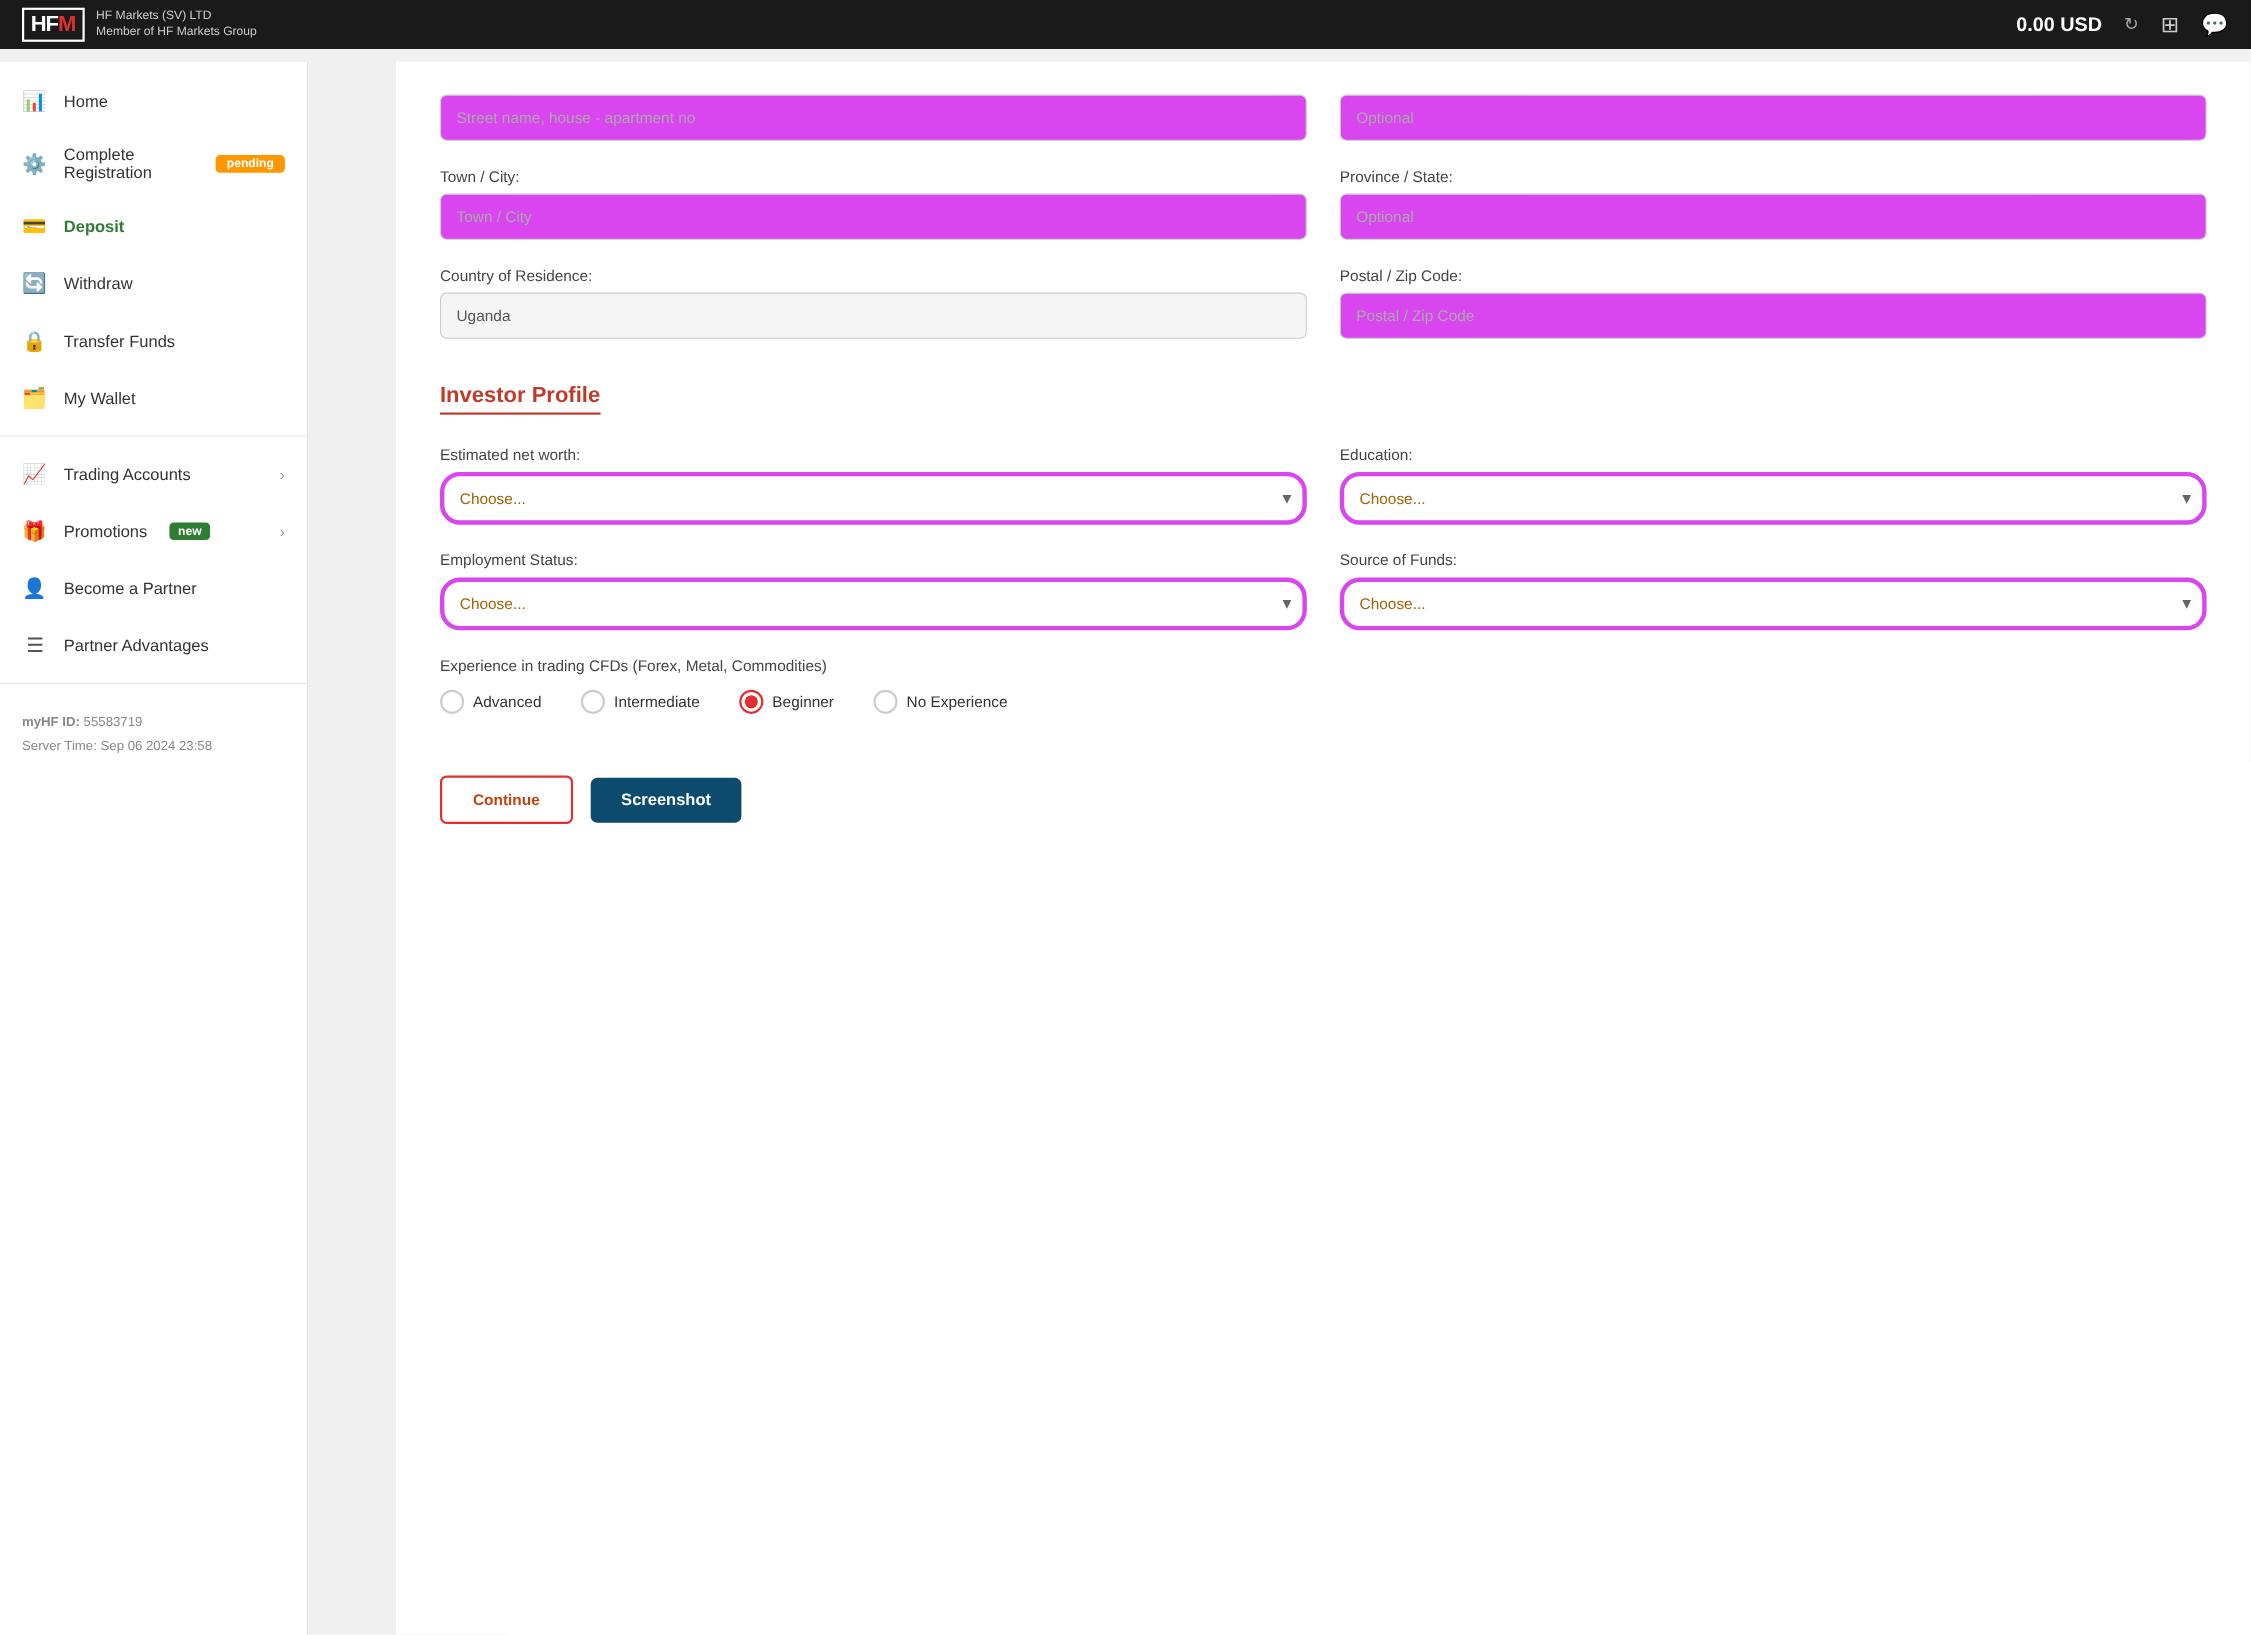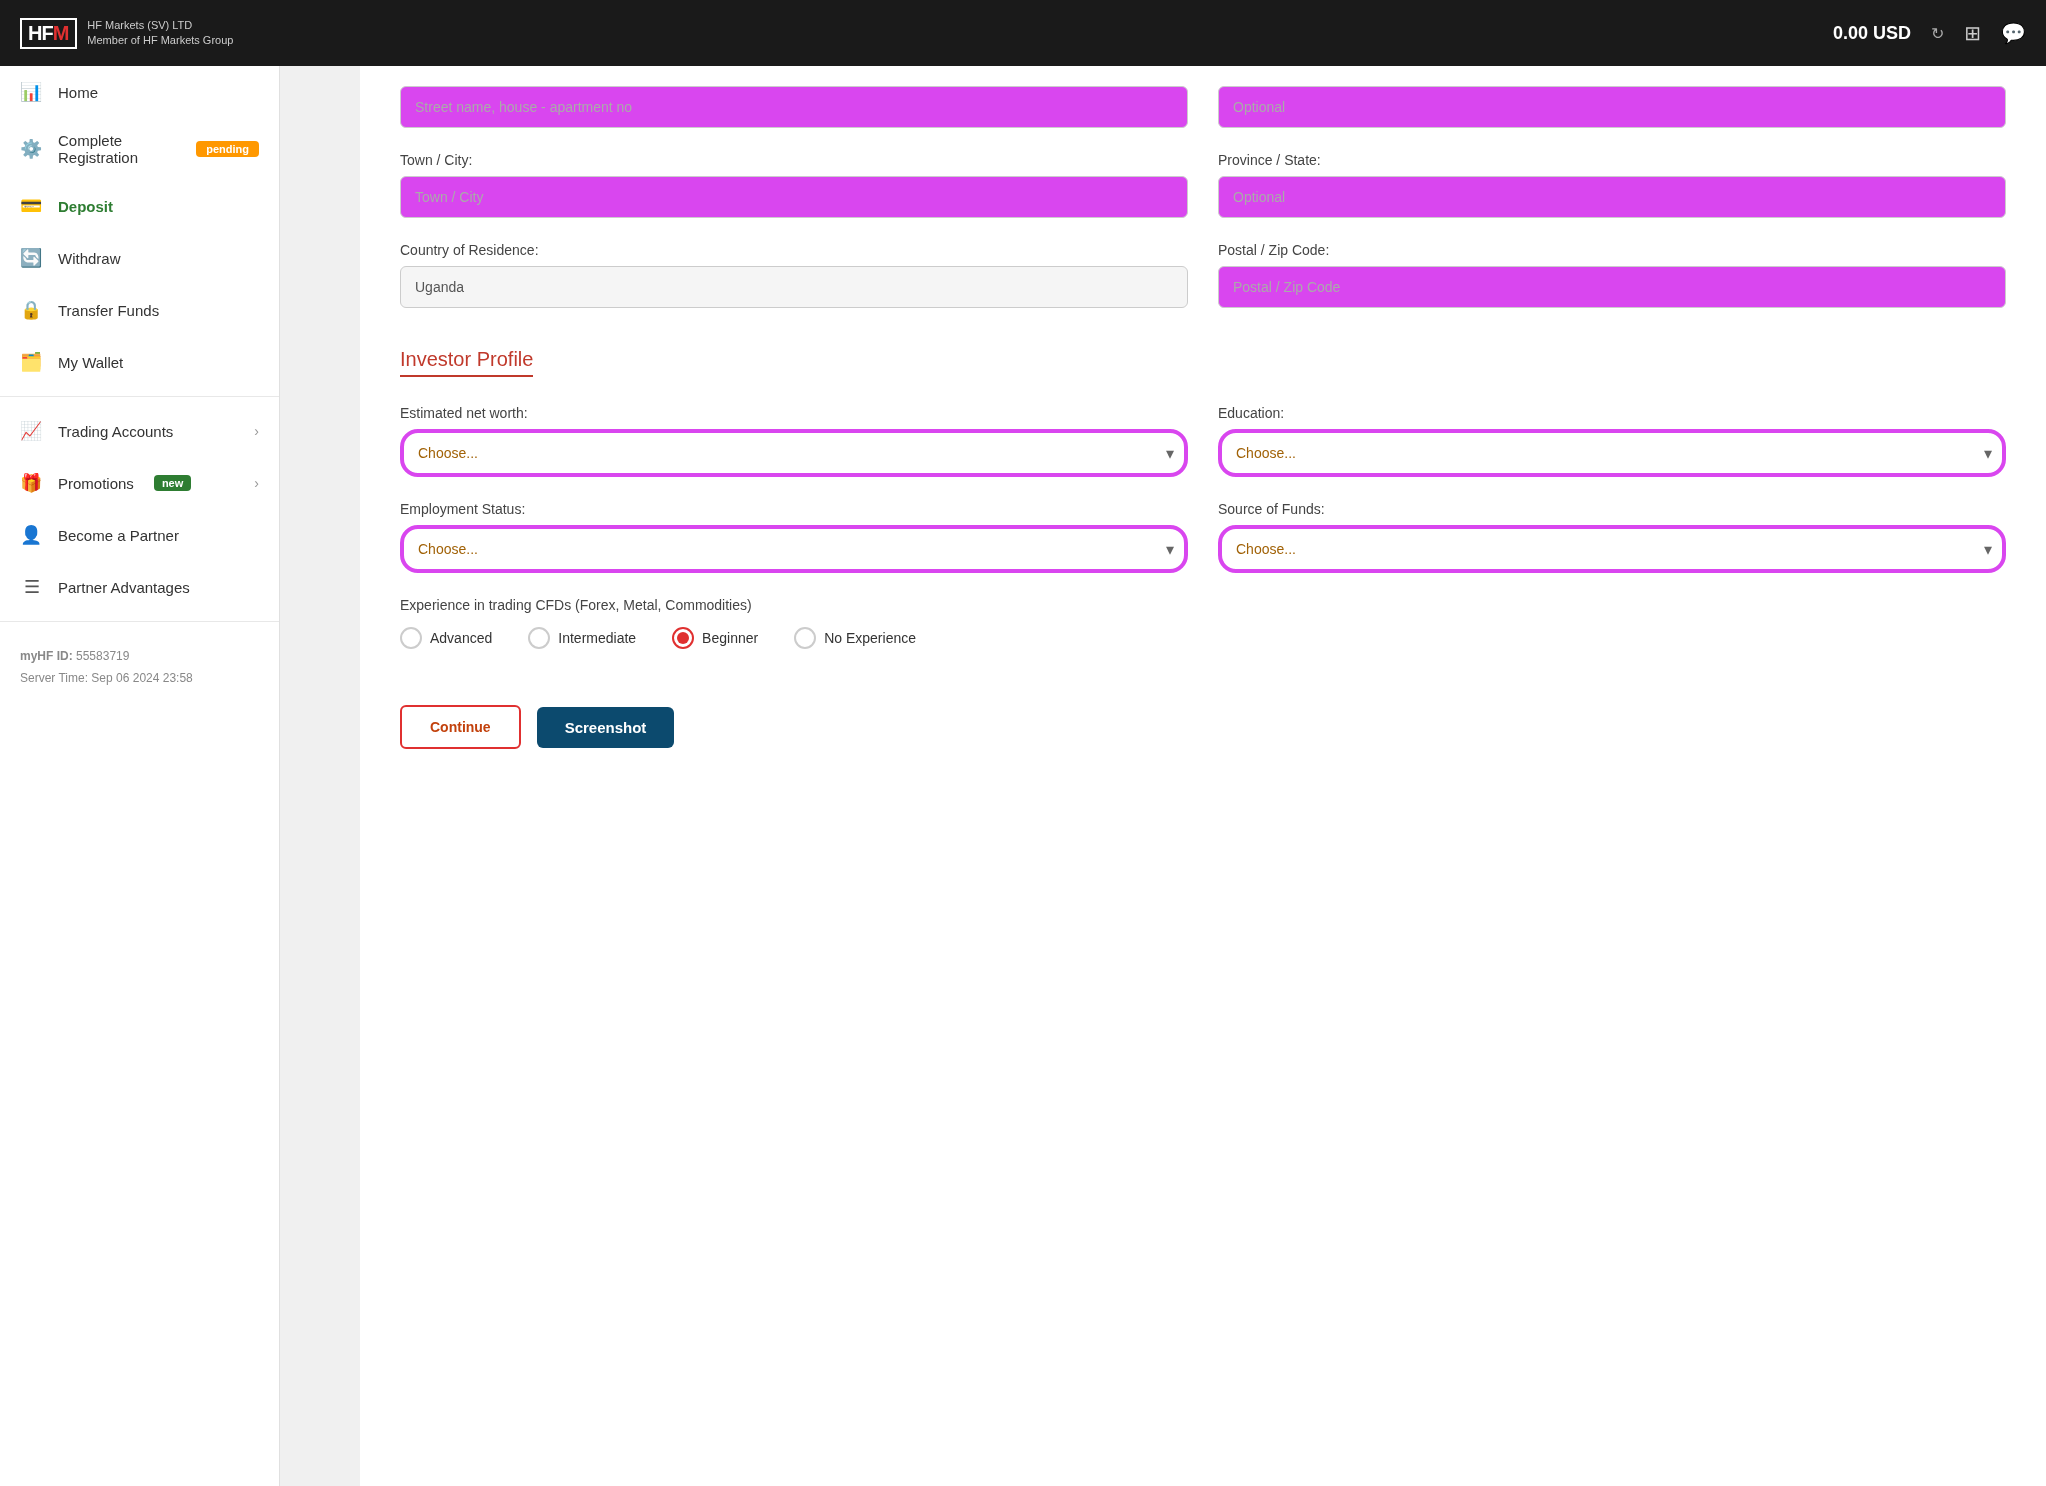--- a/index.html
+++ b/index.html
@@ -1,21 +1,21 @@
 <!DOCTYPE html>
 <html><head>
   <meta charset="utf-8">
   <style>
     * { box-sizing: border-box; margin: 0; padding: 0; }
     body { font-family: 'Segoe UI', Arial, sans-serif; background: #f0f0f0; color: #333; }
 
     
     .header {
       background: #1a1a1a;
-      height: 66px;
+      height: 44px;
       display: flex;
       align-items: center;
       padding: 0 20px;
       position: fixed;
       top: 0; left: 0; right: 0;
       z-index: 100;
     }
     .logo-area {
       display: flex;
       align-items: center;
@@ -210,21 +210,21 @@
       top: 50%;
       transform: translateY(-50%);
       color: #666;
       pointer-events: none;
       font-size: 16px;
     }
 
     
     .section-heading {
       font-size: 20px;
-      font-weight: 400;
+      font-weight: 700;
       color: #c0392b;
       border-bottom: 2px solid #c0392b;
       display: inline-block;
       padding-bottom: 4px;
       margin-bottom: 28px;
       margin-top: 16px;
     }
 
     
     .radio-group-label {

